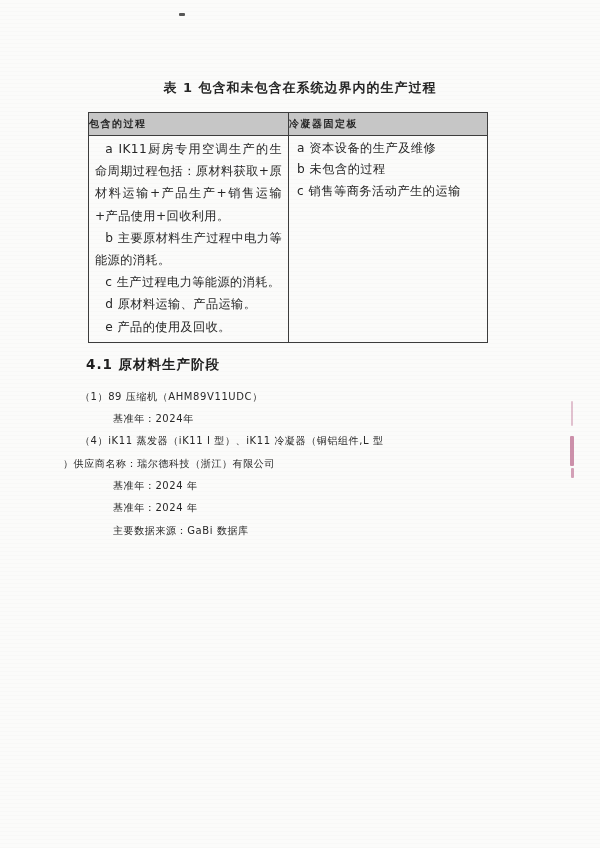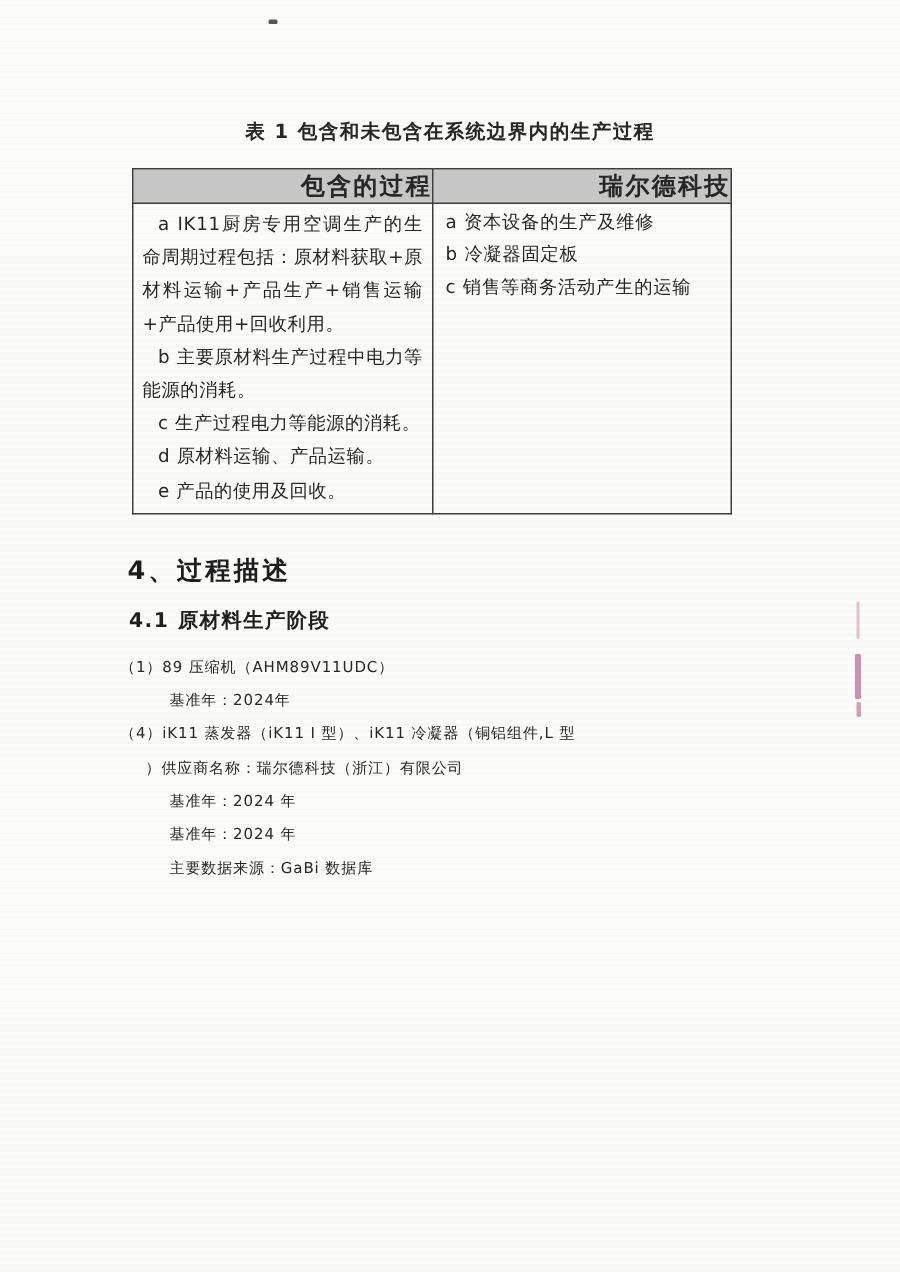--- a/index.html
+++ b/index.html
@@ -26,24 +26,24 @@
     width:399px;
     border-collapse:collapse;
     table-layout:fixed;
   }
   table.boundary, table.boundary th, table.boundary td {
     border:1.6px solid var(--table-border, #3d3d3d);
   }
   table.boundary th {
     height:23px;
     background:var(--header-bg, #c6c6c6);
-    font-size:16px;
+    font-size:10px;
     font-weight:bold;
     letter-spacing:1.5px;
-    text-align:right;
+    text-align:left;
     vertical-align:middle;
   }
   table.boundary col.c1 { width:200px; }
   table.boundary col.c2 { width:199px; }
   table.boundary td {
     height:203px;
     vertical-align:top;
     padding:2px 6px 4px 6px;
     font-size:12.2px;
   }
@@ -74,21 +74,21 @@
     color:#1f1f1f;
   }
   .body-text { margin-top:12px; }
   .line {
     font-size:10px;
     line-height:22.3px;
     letter-spacing:0.6px;
     white-space:nowrap;
   }
   .ind-item { margin-left:80px; }
-  .ind-cont { margin-left:97px; }
+  .ind-cont { margin-left:63px; }
   .ind-sub  { margin-left:113px; }
   .para {
     margin-left:84px;
     width:427px;
     font-size:12.2px;
     line-height:22.3px;
     letter-spacing:0.2px;
     text-align:justify;
     text-justify:inter-character;
   }
@@ -120,42 +120,41 @@
   <div class="table-title">表 1 包含和未包含在系统边界内的生产过程</div>
 
   <table class="boundary">
     <colgroup>
         <col class="c1">
         <col class="c2">
       </colgroup>
     <thead>
       <tr>
         <th>包含的过程</th>
-        <th>瑞尔德科技</th>
+        <th>冷凝器固定板</th>
       </tr>
     </thead>
     <tbody>
       <tr>
         <td class="cell-included">
           <p>a IK11厨房专用空调生产的生命周期过程包括：原材料获取+原材料运输+产品生产+销售运输+产品使用+回收利用。</p>
           <p>b 主要原材料生产过程中电力等能源的消耗。</p>
           <p>c 生产过程电力等能源的消耗。</p>
           <p>d 原材料运输、产品运输。</p>
           <p>e 产品的使用及回收。</p>
         </td>
         <td class="cell-excluded">
           <p>a 资本设备的生产及维修</p>
-          <p>b 冷凝器固定板</p>
+          <p>b 未包含的过程</p>
           <p>c 销售等商务活动产生的运输</p>
         </td>
       </tr>
     </tbody>
   </table>
 
-  <h2 class="section-heading">4、过程描述</h2>
 
   <h3 class="subsection-heading">4.1 原材料生产阶段</h3>
 
   <div class="body-text">
     <p class="line ind-item">（1）89 压缩机（AHM89V11UDC）</p>
     <p class="line ind-sub">基准年：2024年</p>
 
     <p class="line ind-item">（4）iK11 蒸发器（iK11 I 型）、iK11 冷凝器（铜铝组件,L 型</p>
     <p class="line ind-cont">）供应商名称：瑞尔德科技（浙江）有限公司</p>
     <p class="line ind-sub">基准年：2024 年</p>

